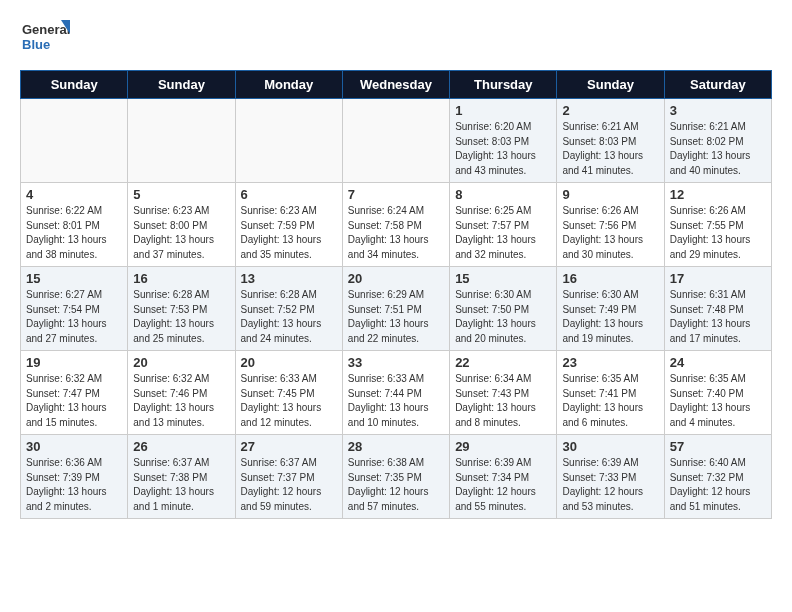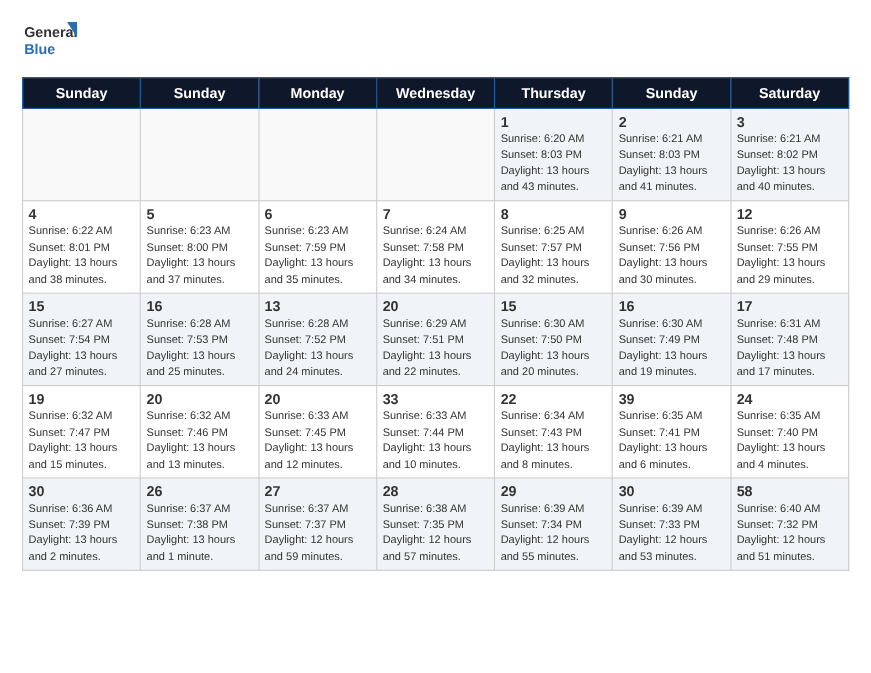--- a/index.html
+++ b/index.html
@@ -199,21 +199,21 @@
         </td>
         <td>
           <span class="day-num">33</span>
           <div class="day-info">Sunrise: 6:33 AM<br>Sunset: 7:44 PM<br>Daylight: 13 hours<br>and 10 minutes.</div>
         </td>
         <td>
           <span class="day-num">22</span>
           <div class="day-info">Sunrise: 6:34 AM<br>Sunset: 7:43 PM<br>Daylight: 13 hours<br>and 8 minutes.</div>
         </td>
         <td>
-          <span class="day-num">39</span>
+          <span class="day-num">23</span>
           <div class="day-info">Sunrise: 6:35 AM<br>Sunset: 7:41 PM<br>Daylight: 13 hours<br>and 6 minutes.</div>
         </td>
         <td>
           <span class="day-num">24</span>
           <div class="day-info">Sunrise: 6:35 AM<br>Sunset: 7:40 PM<br>Daylight: 13 hours<br>and 4 minutes.</div>
         </td>
       </tr>
       <tr>
         <td>
           <span class="day-num">30</span>
@@ -233,18 +233,18 @@
         </td>
         <td>
           <span class="day-num">29</span>
           <div class="day-info">Sunrise: 6:39 AM<br>Sunset: 7:34 PM<br>Daylight: 12 hours<br>and 55 minutes.</div>
         </td>
         <td>
           <span class="day-num">30</span>
           <div class="day-info">Sunrise: 6:39 AM<br>Sunset: 7:33 PM<br>Daylight: 12 hours<br>and 53 minutes.</div>
         </td>
         <td>
-          <span class="day-num">58</span>
+          <span class="day-num">57</span>
           <div class="day-info">Sunrise: 6:40 AM<br>Sunset: 7:32 PM<br>Daylight: 12 hours<br>and 51 minutes.</div>
         </td>
       </tr>
     </tbody>
 </table>
 
 </body></html>

